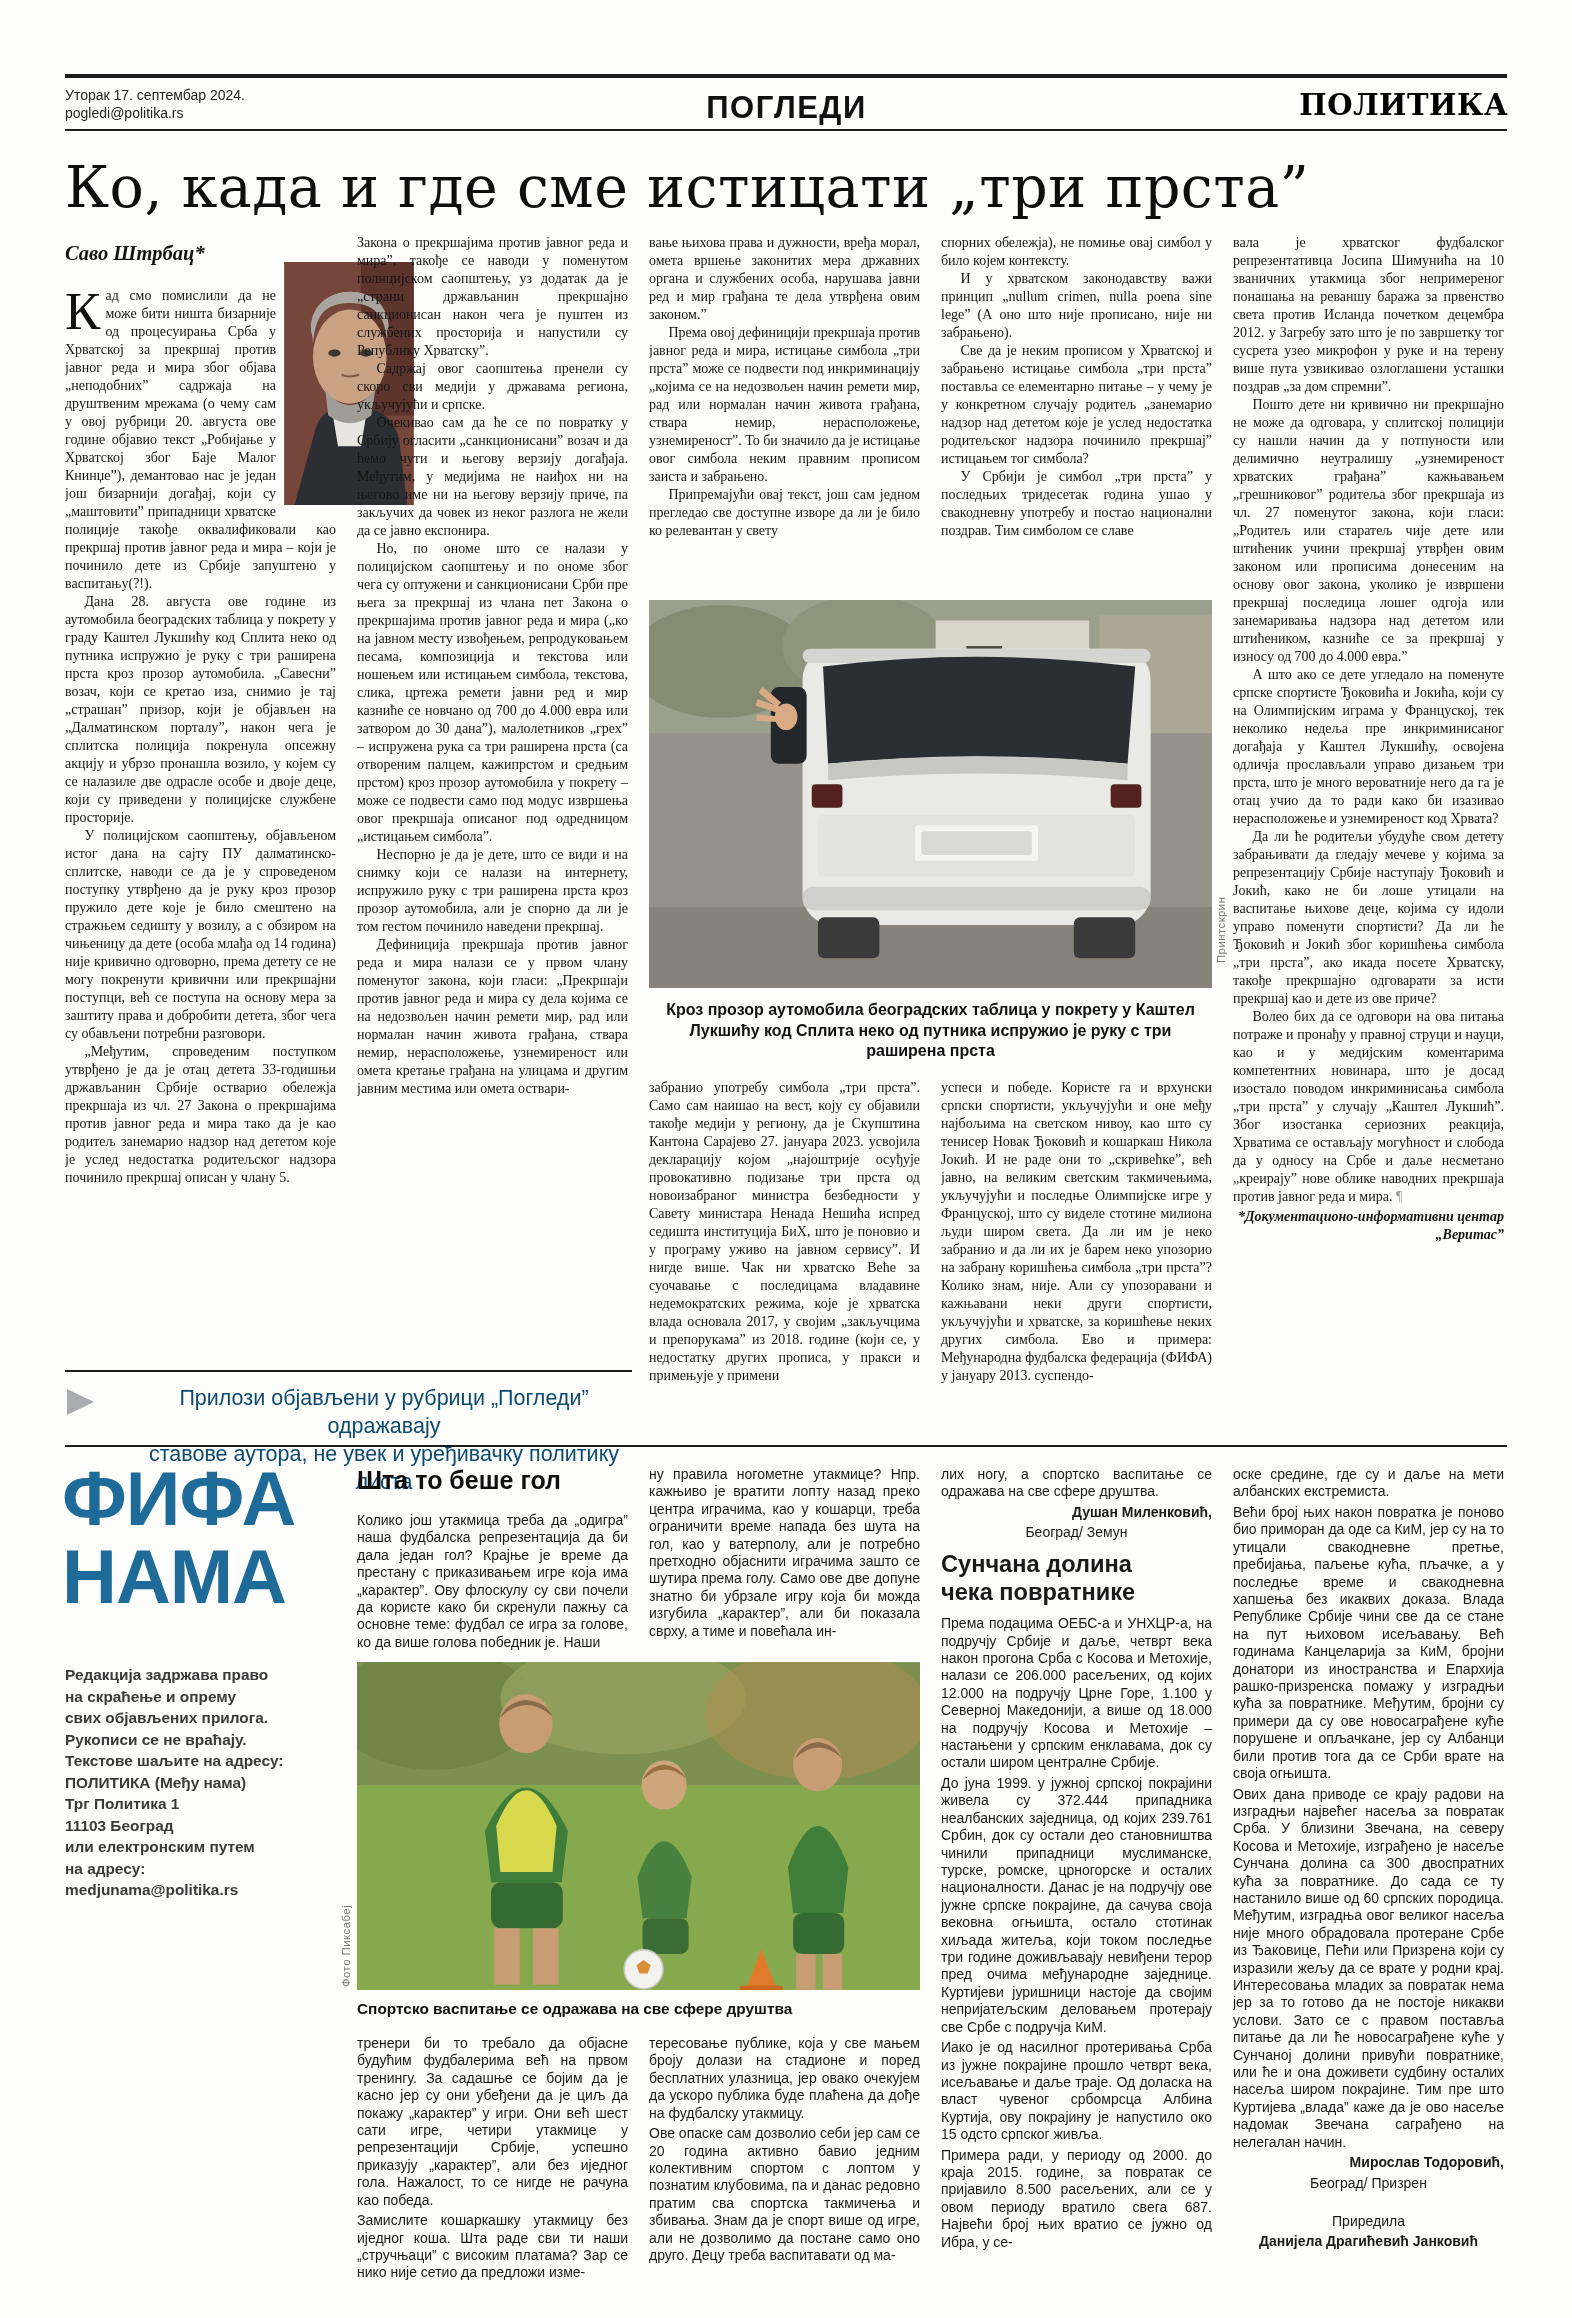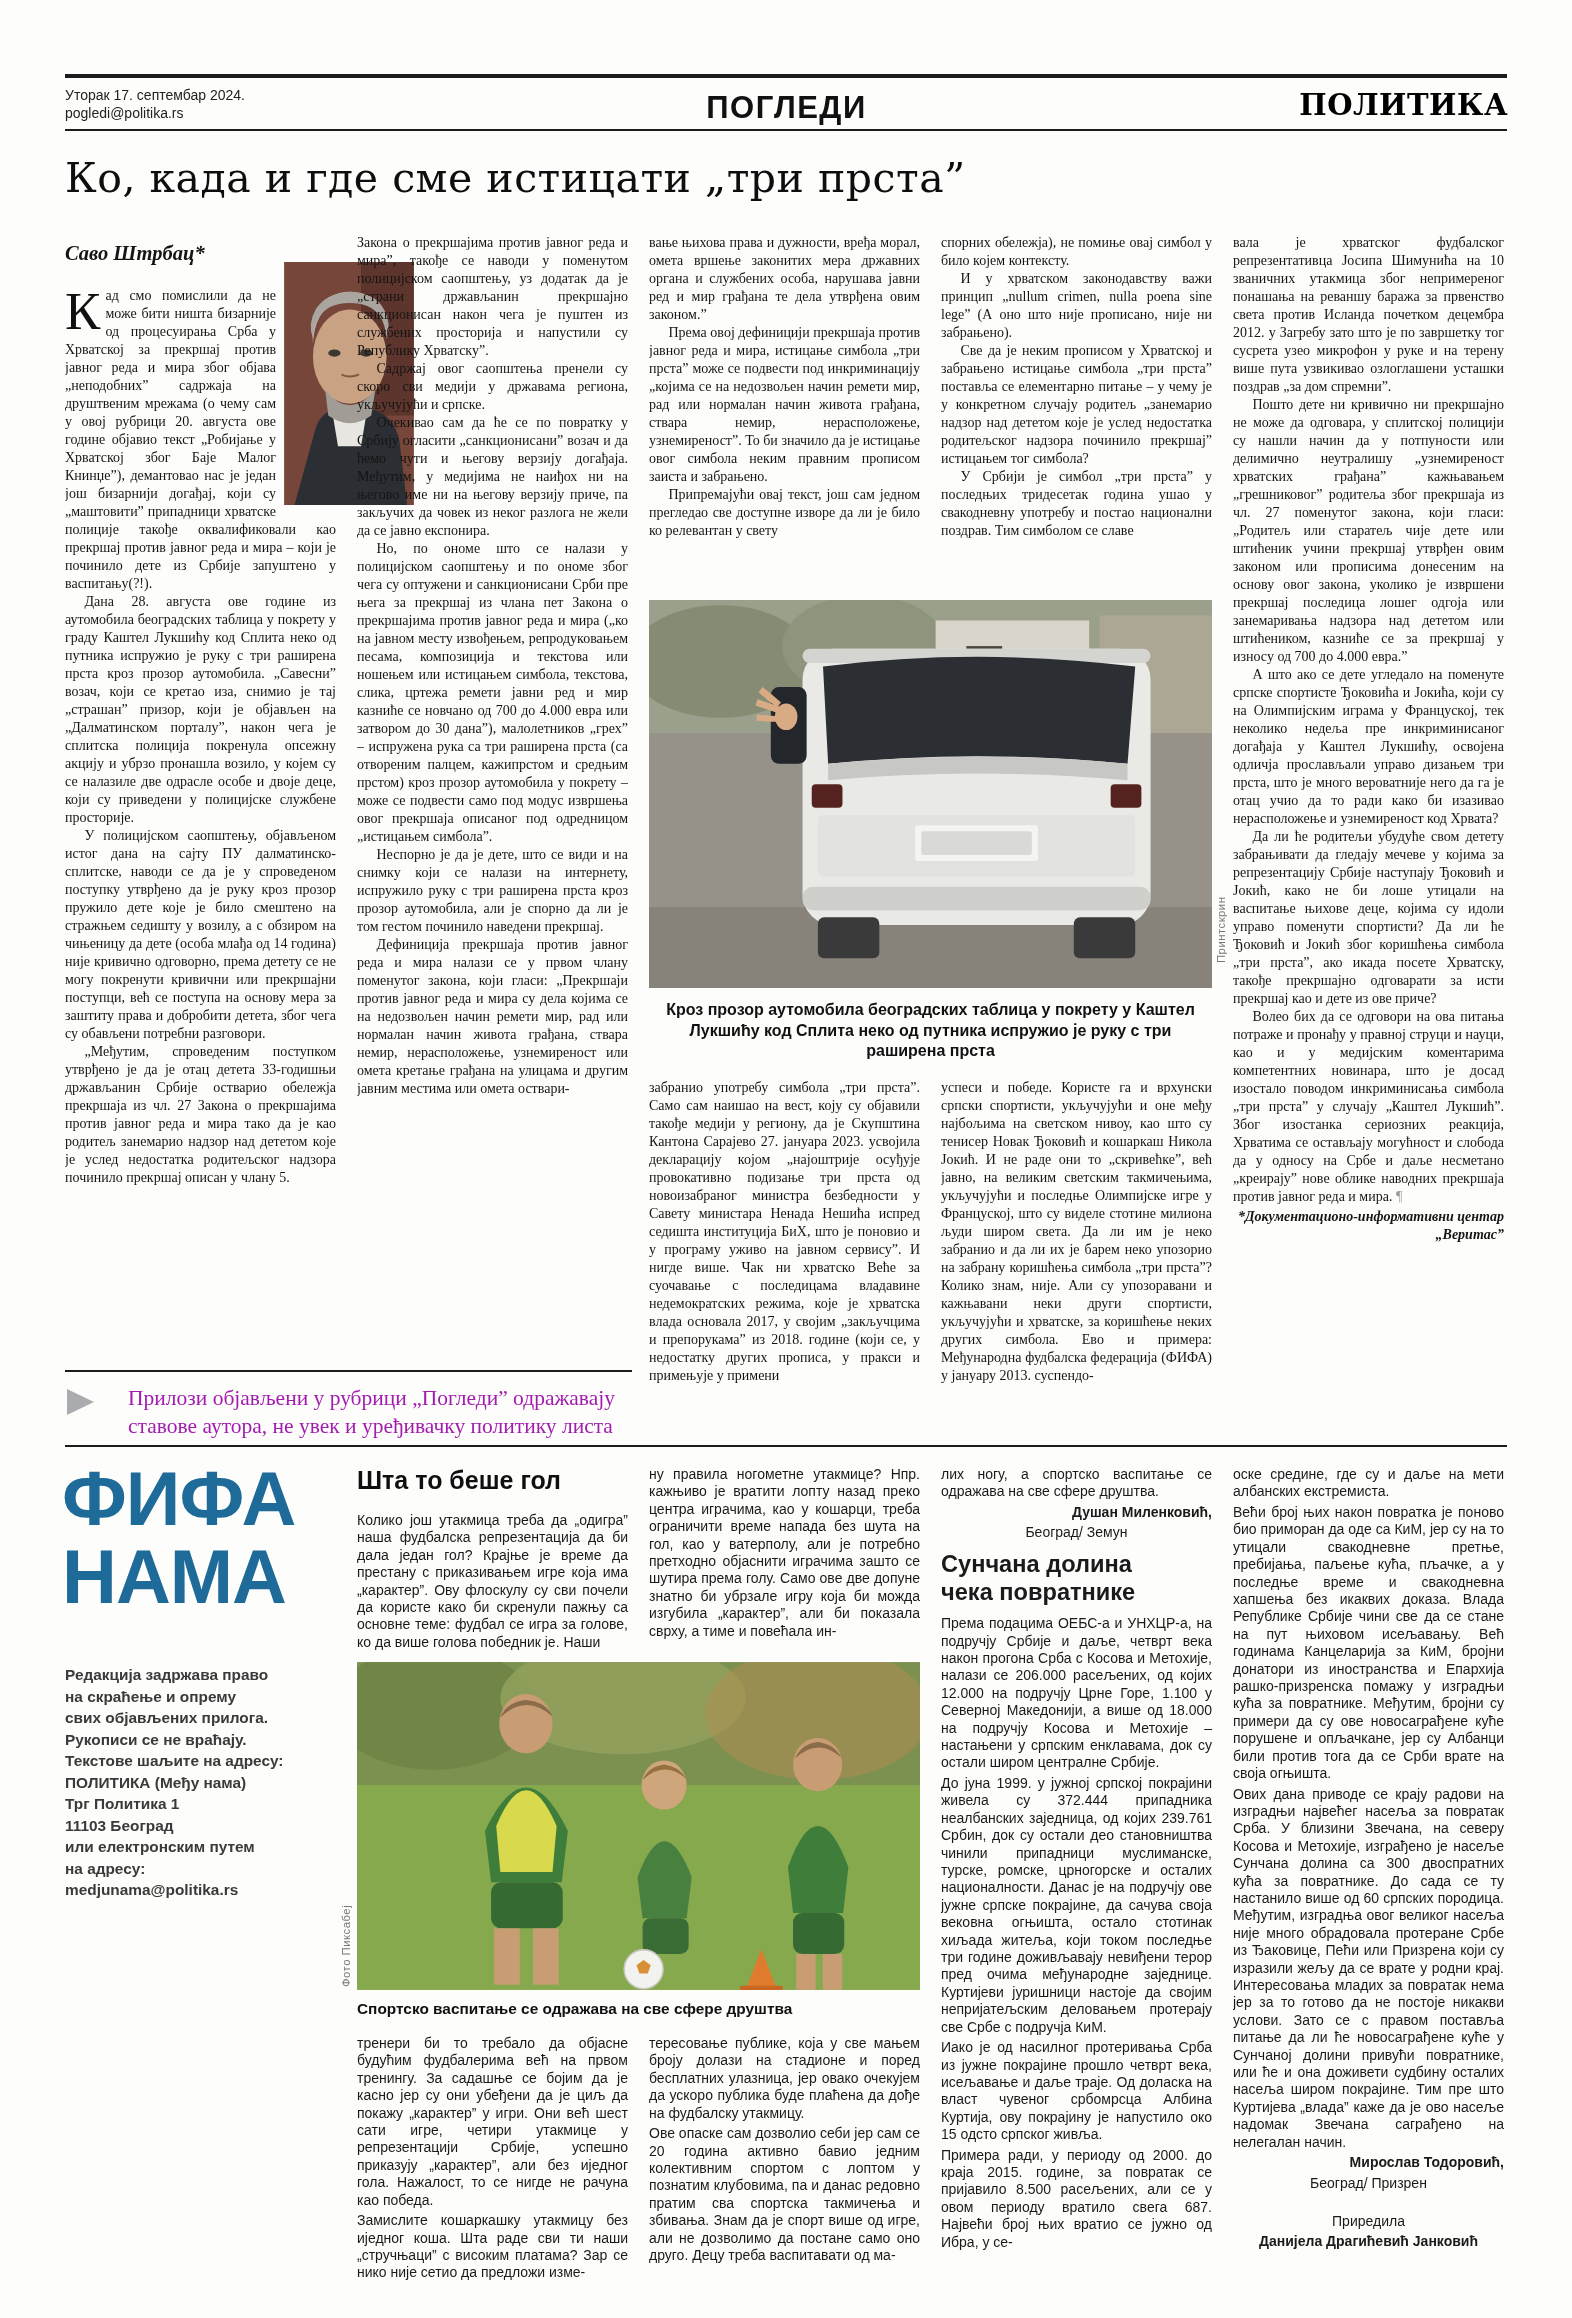--- a/index.html
+++ b/index.html
@@ -8,43 +8,43 @@
   .abs{position:absolute;}
   .rule{position:absolute;background:#1c1c1c;}
   
   .dateblock{left:65px;top:86px;width:307px;font-family:"Liberation Sans",sans-serif;
              font-size:14px;line-height:18.4px;color:#222;}
   .section-title{left:0;top:90px;width:1573px;text-align:center;font-family:"Liberation Sans",sans-serif;
                  font-weight:bold;font-size:31px;letter-spacing:1.5px;color:#111;}
   .masthead{right:65px;top:88px;font-family:"DejaVu Serif",serif;font-weight:bold;
             font-size:29px;letter-spacing:0.5px;color:#000;}
   
-  .headline{left:65px;top:154px;width:1444px;font-family:"DejaVu Serif",serif;font-size:41px;
+  .headline{left:65px;top:154px;width:1444px;font-family:"DejaVu Serif",serif;font-size:57px;
             letter-spacing:0.5px;white-space:nowrap;color:#0e0e0e;}
   .byline{left:65px;top:242px;font-size:20.5px;font-style:italic;font-weight:bold;color:#151515;}
   
   .col{position:absolute;width:271px;font-size:14px;line-height:18px;text-align:justify;
        overflow:hidden;color:#151515;}
   .col p{margin:0;text-indent:19.5px;}
   .col p.cont{text-indent:0;}
   .dropcap::first-letter{float:left;font-size:53px;line-height:44px;padding:2px 5.1px 0 0;color:#111;}
   .wrap-spacer{float:right;width:60px;height:221px;}
   .footnote{text-indent:0 !important;text-align:right;font-style:italic;font-weight:bold;margin-top:2px !important;}
   .pilcrow{color:#9a9a9a;}
   
   .ph{position:absolute;overflow:hidden;background:#cfcdc6;}
   .caption{position:absolute;font-family:"Liberation Sans",sans-serif;font-weight:bold;
            font-size:16px;line-height:20.5px;color:#111;text-align:center;}
   .vcredit{position:absolute;font-family:"Liberation Sans",sans-serif;font-size:11.3px;color:#777;
            writing-mode:vertical-rl;transform:rotate(180deg);letter-spacing:0.5px;}
   
   .quote-arrow{position:absolute;width:0;height:0;border-top:13.3px solid transparent;
                border-bottom:13.3px solid transparent;border-left:27px solid #a9abae;}
-  .quote-text{position:absolute;font-family:Liberation Serif, serif;font-size:21.5px;
-              line-height:28px;color:#a21caf;}
+  .quote-text{position:absolute;font-family:Liberation Sans, sans-serif;font-size:21.5px;
+              line-height:28px;color:#0c4a6e;text-align:center;}
   
   .medju{position:absolute;font-family:"Liberation Sans",sans-serif;font-weight:bold;
          font-size:76px;line-height:78px;letter-spacing:-1px;}
   .info{position:absolute;width:287px;font-family:"Liberation Sans",sans-serif;font-weight:bold;
         font-size:15.4px;line-height:21.5px;color:#3a3a3a;}
   .info p{margin:0;}
   .bcol{position:absolute;width:271px;font-family:"Liberation Sans",sans-serif;font-size:14px;
         line-height:17.4px;text-align:justify;overflow:hidden;color:#1a1a1a;}
   .bcol p{margin:0 0 3.1px 0;}
   .bhead{position:absolute;font-family:"Liberation Sans",sans-serif;font-weight:bold;

